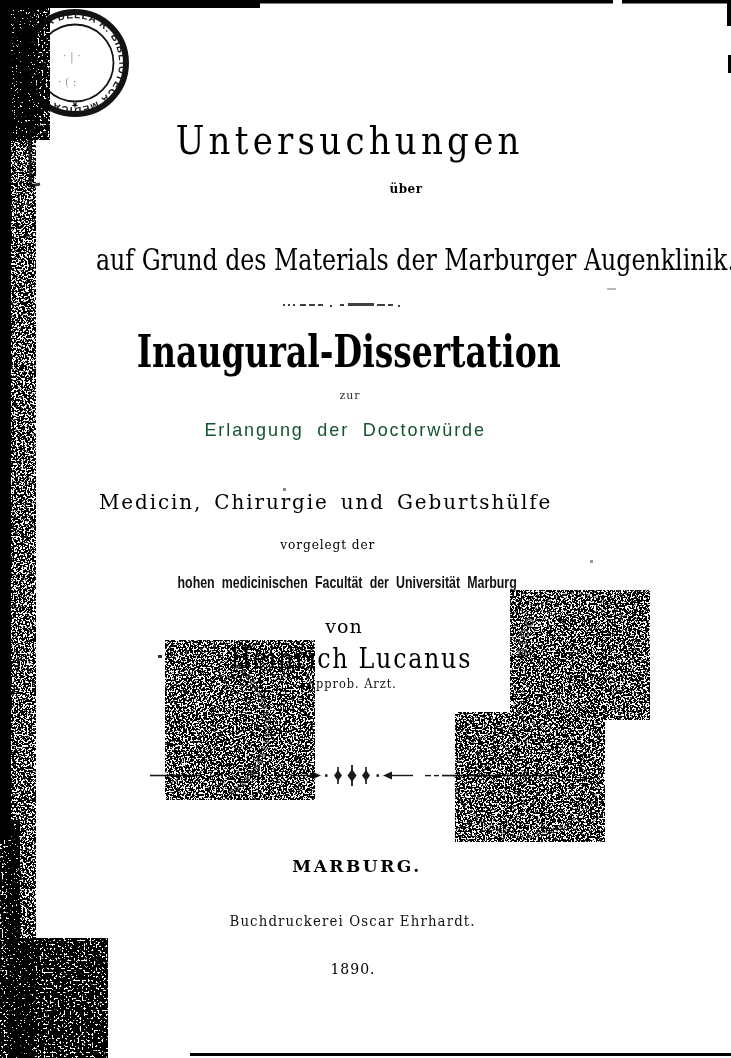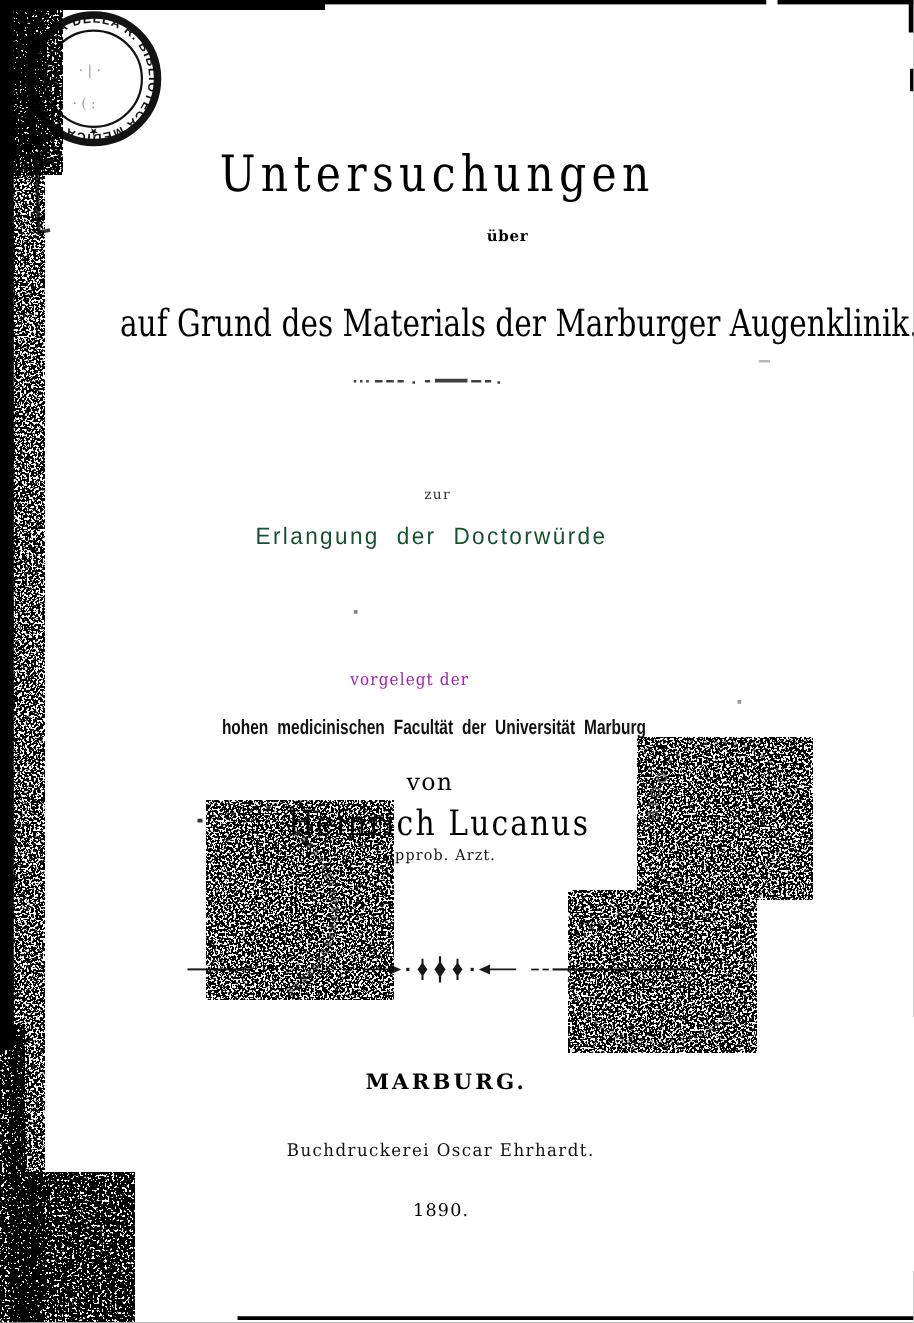--- a/index.html
+++ b/index.html
@@ -18,21 +18,21 @@
   .t-sub2 span{transform:scaleX(.79);}
   .t-inaug   {top:330px;left:0;width:698px;font-size:44px;font-weight:bold;}
   .t-inaug span{transform:scaleX(.75);}
   .t-zur     {top:390px;left:0;width:700px;font-size:11px;color:#333;letter-spacing:1px;}
   .t-erlang  {top:420px;left:0;width:690px;font-size:19px;color:#14532d;
               font-family:"Liberation Sans",sans-serif;letter-spacing:2px;word-spacing:7px;}
   .t-erlang span{transform:scaleX(.95);}
   .t-inder   {top:462px;left:0;width:650px;font-size:12px;color:#222;letter-spacing:1px;}
   .t-medicin {top:492px;left:0;width:652px;font-size:21px;letter-spacing:2px;word-spacing:4px;}
   .t-medicin span{transform:scaleX(.95);}
-  .t-vorg    {top:538px;left:0;width:656px;font-size:13.5px;color:#a21caf;letter-spacing:1px;}
+  .t-vorg    {top:538px;left:0;width:656px;font-size:13.5px;color:#000000;letter-spacing:1px;}
   .t-vorg span{transform:scaleX(.9);}
   .t-univ    {top:574px;left:0;width:694px;font-size:16.5px;font-weight:bold;color:#111;
               font-family:"Liberation Sans",sans-serif;word-spacing:5px;}
   .t-univ span{transform:scaleX(.75);}
   .t-von     {top:617px;left:0;width:688px;font-size:19px;letter-spacing:1px;}
   .t-name    {top:645px;left:0;width:702px;font-size:28px;letter-spacing:2px;}
   .t-name span{transform:scaleX(.85);}
   .t-approb  {top:678px;left:0;width:706px;font-size:12px;color:#111;letter-spacing:1px;}
   .t-approb span{transform:scaleX(.95);}
   .t-city    {top:858px;left:0;width:714px;font-size:17px;font-weight:bold;letter-spacing:2.5px;}
@@ -42,22 +42,24 @@
   .overlay{position:absolute;top:0;left:0;pointer-events:none;}
 </style>
 </head>
 <body>
 
 <div class="page">
 
   <div class="row t-title"><span>Untersuchungen</span></div>
   <div class="row t-ueber"><span>über</span></div>
   <div class="row t-sub2"><span>auf Grund des Materials der Marburger Augenklinik.</span></div>
+  <div class="row t-inaug"><span>Inaugural-Dissertation</span></div>
   <div class="row t-zur"><span>zur</span></div>
   <div class="row t-erlang"><span>Erlangung der Doctorwürde</span></div>
+  <div class="row t-medicin"><span>Medicin, Chirurgie und Geburtshülfe</span></div>
   <div class="row t-vorg"><span>vorgelegt der</span></div>
   <div class="row t-univ"><span>hohen medicinischen Facultät der Universität Marburg</span></div>
   <div class="row t-von"><span>von</span></div>
   <div class="row t-name"><span>Heinrich Lucanus</span></div>
   <div class="row t-approb"><span>approb. Arzt.</span></div>
   <div class="row t-city"><span>MARBURG.</span></div>
   <div class="row t-printer"><span>Buchdruckerei Oscar Ehrhardt.</span></div>
   <div class="row t-year"><span>1890.</span></div>
 
   <svg class="overlay" width="731" height="1058" viewBox="0 0 731 1058">

